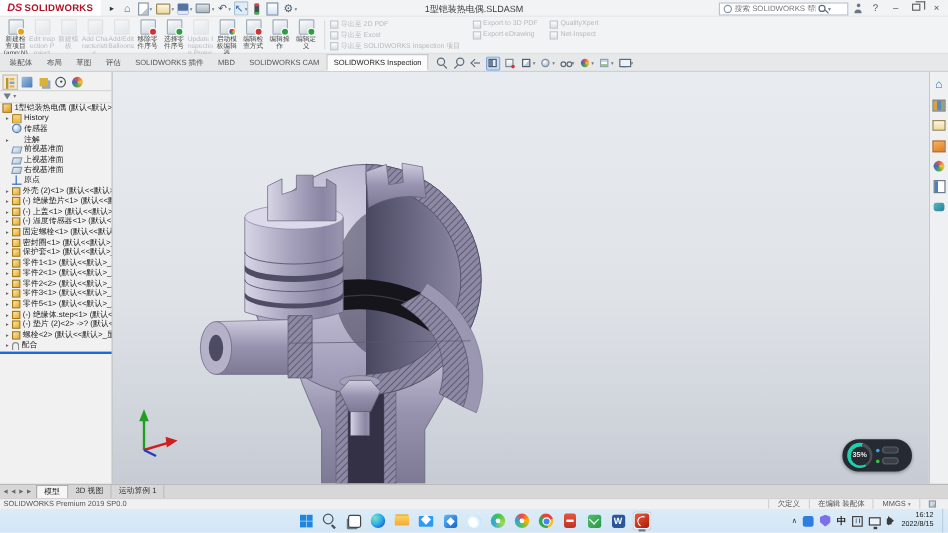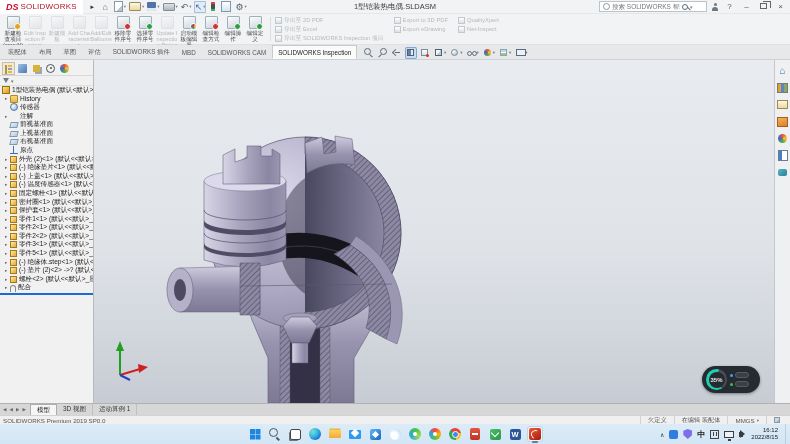--- a/index.html
+++ b/index.html
@@ -1,23 +1,23 @@
 <!DOCTYPE html>
 <html><head>
 <meta charset="utf-8">
 <style>
   *{box-sizing:border-box;margin:0;padding:0}
   body{width:790px;height:444px;overflow:hidden;font-family:"Liberation Sans",sans-serif;background:#fff;-webkit-font-smoothing:antialiased}
   .app{position:relative;width:790px;height:444px;background:#f2f3f4}
 
   
-  .titlebar{height:14px;background:#f2f3f4;display:flex;align-items:center;position:relative;border-bottom:1px solid #e6e7e8}
+  .titlebar{height:14px;background:#f2f3f4;display:flex;align-items:flex-end;position:relative;border-bottom:1px solid #e6e7e8}
   .logo{background:#fff;height:14px;display:flex;align-items:center;padding:0 6px;gap:2px}
   .logo-ds{color:#c8102e;font-weight:bold;font-style:italic;font-size:9px}
-  .logo-text{color:#b01324;font-weight:normal;font-size:8px;letter-spacing:.2px}
+  .logo-text{color:#b01324;font-weight:bold;font-size:8px;letter-spacing:.2px}
   .qa{display:flex;align-items:center;margin-left:4px;gap:1px}
   .qa-btn{position:relative;height:12px;min-width:12px;display:inline-flex;align-items:center;justify-content:center;font-size:9px;color:#51606e;padding:0 1px;border-radius:1px}
   .qa-caret{font-size:4.5px;color:#7b8792;margin-left:1px}
   .qa-btn[data-icon="select"]{background:#e2ecf6;box-shadow:inset 0 0 0 1px #a8c0d8}
   .qa-btn[data-icon="select"] .qa-glyph{color:#3a6fb5}
   .qa-btn[data-icon="flyout"] .qa-glyph{color:#333;font-size:7px}
   .qa-btn[data-icon="new-document"]::before{content:"";width:7px;height:9px;background:linear-gradient(135deg,#fff 65%,#b9c6d2 65%);border:1px solid #8a99a6}
   .qa-btn[data-icon="open"]::before{content:"";width:10px;height:7px;background:linear-gradient(#fdf6e0,#ecd9a0);border:1px solid #9a8a5a;border-radius:1px}
   .qa-btn[data-icon="save"]::before{content:"";width:9px;height:9px;background:#5472a4;border-radius:1px;box-shadow:inset 0 -3px 0 #dfe8f3}
   .qa-btn[data-icon="print"]::before{content:"";width:10px;height:6px;background:linear-gradient(#dde3e8,#aeb9c2);border:1px solid #7f8d99;border-radius:1px;box-shadow:0 -2px 0 -.5px #f6f8fa}

